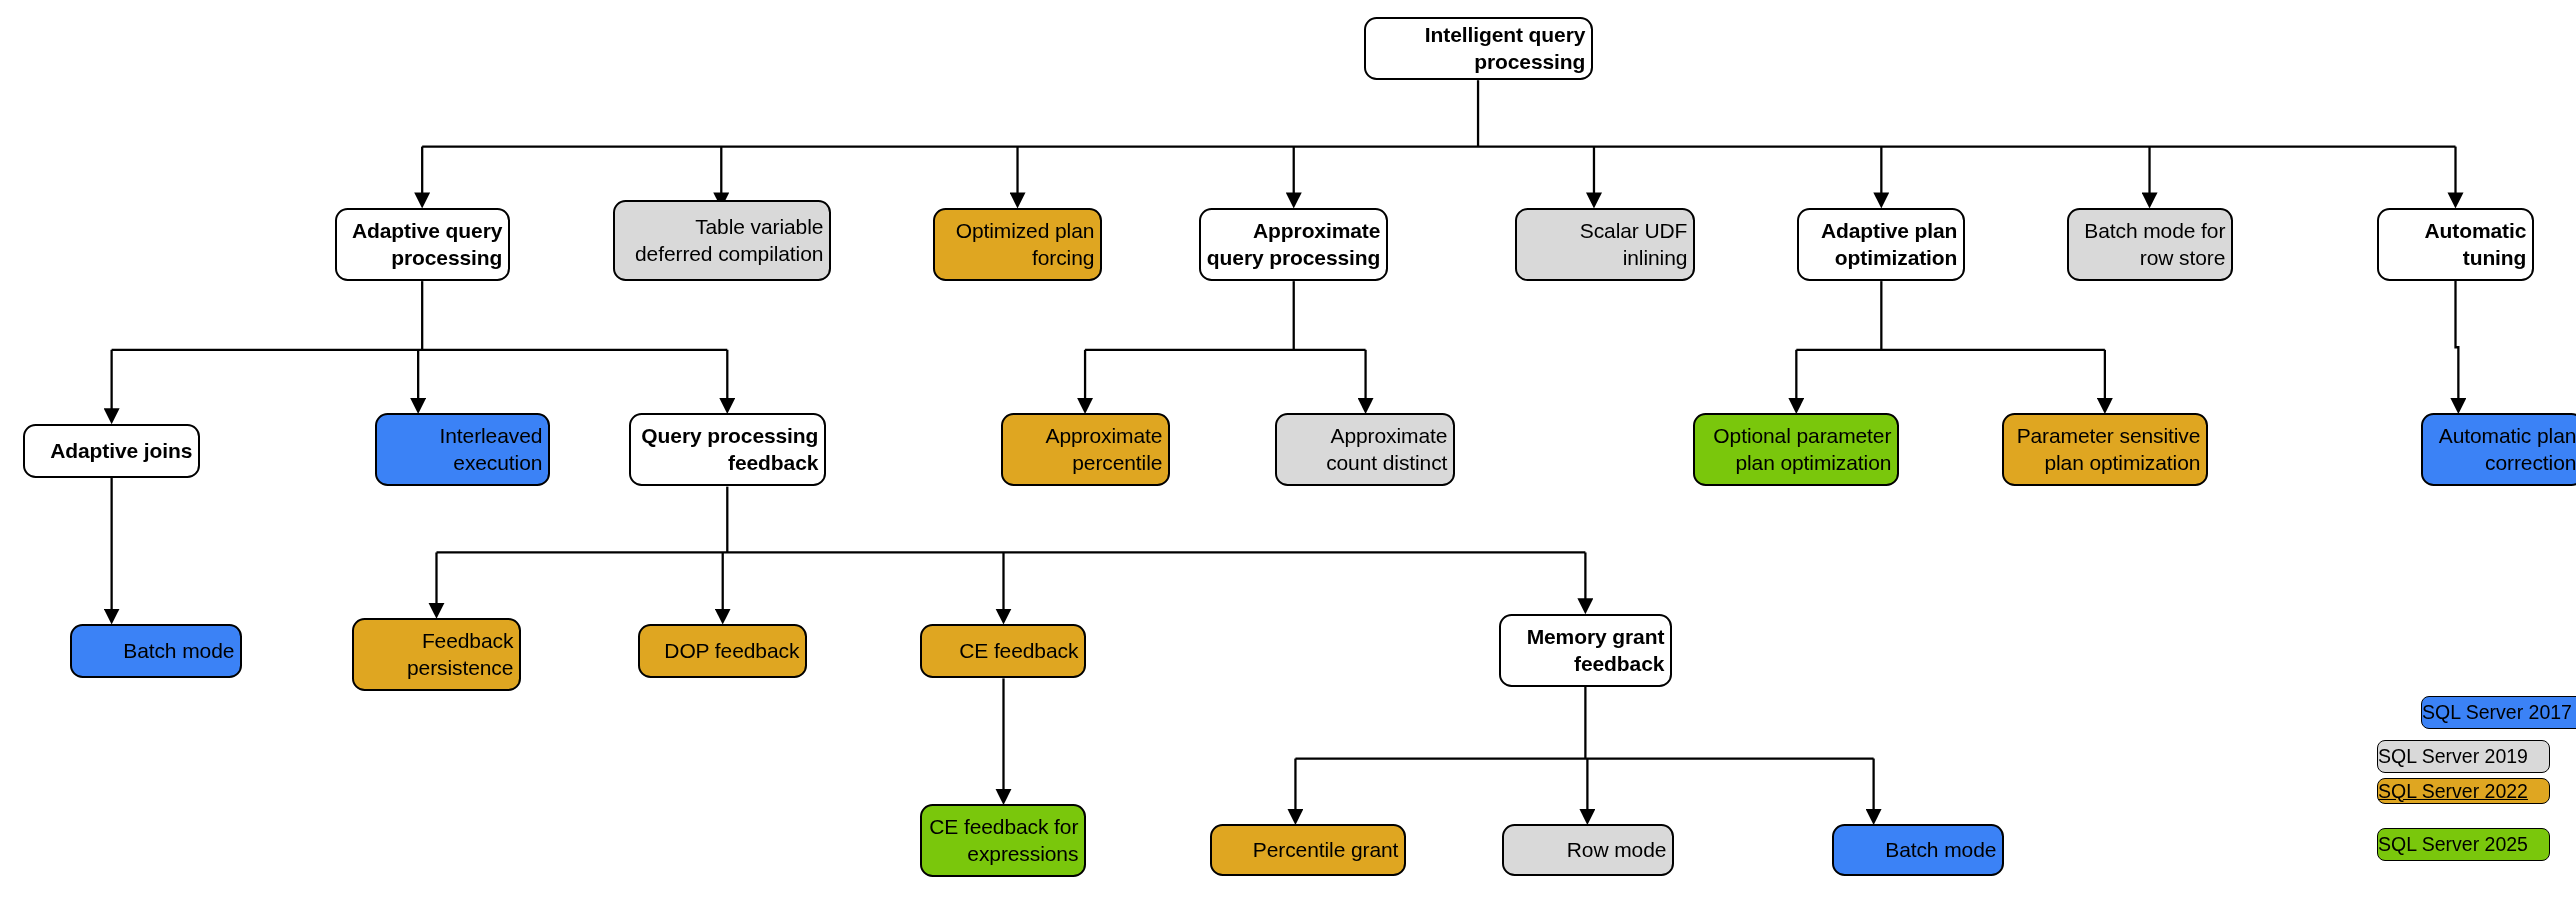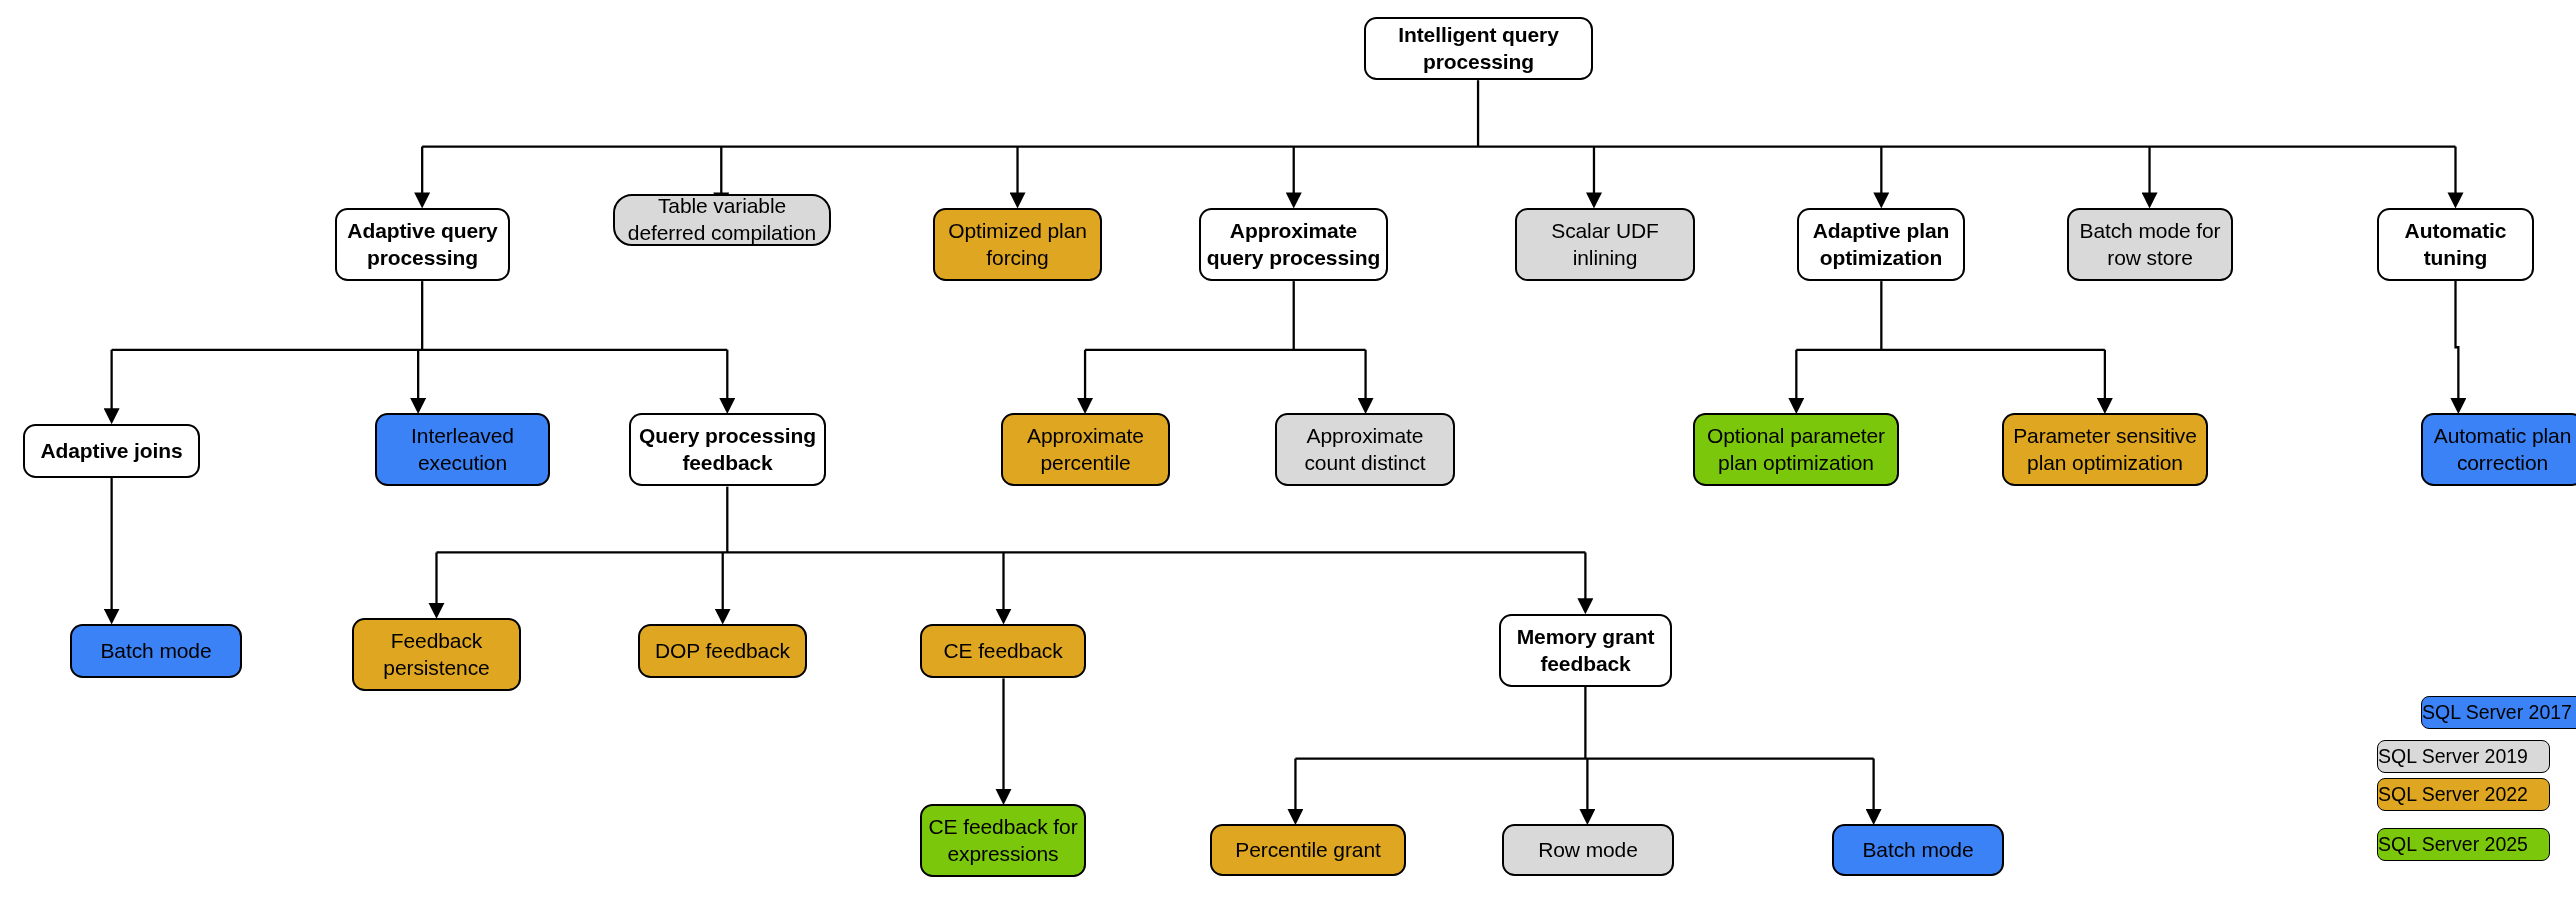--- a/index.html
+++ b/index.html
@@ -33,20 +33,21 @@
     text-align:center;
     line-height:1.28;
     padding:2.3px 5.7px;
     font-size:21px;
     letter-spacing:-0.1px;
   }
   .node .lbl{
     display:block;
     width:100%;
     white-space:pre-line;
+    text-align:right;
   }
   
   .fill-white{ background:#ffffff; font-weight:bold; }
   .fill-gray { background:#d9d9d9; font-weight:normal; }
   .fill-blue { background:#3b82f6; font-weight:normal;margin-left:44px; }
   .fill-orange{ background:#dfa621; font-weight:normal; }
   .fill-green{ background:#7ac70c; font-weight:normal; }
 
   .legend{
     position:absolute;
@@ -113,21 +114,21 @@
   </svg>
   <div id="node-layer">
       <div class="node fill-white" style="left: 1364px; top: 17px; width: 229px; height: 63px;">
         <span class="lbl">Intelligent query
 processing</span>
       </div>
       <div class="node fill-white" style="left: 335px; top: 208px; width: 175px; height: 73px;">
         <span class="lbl">Adaptive query
 processing</span>
       </div>
-      <div class="node fill-gray" style="left: 613px; top: 194px; width: 218px; height: 52px; border-radius: 19px;">
+      <div class="node fill-gray" style="left: 613px; top: 200px; width: 218px; height: 81px;">
         <span class="lbl">Table variable
 deferred compilation</span>
       </div>
       <div class="node fill-orange" style="left: 933px; top: 208px; width: 169px; height: 73px;">
         <span class="lbl">Optimized plan
 forcing</span>
       </div>
       <div class="node fill-white" style="left: 1199px; top: 208px; width: 189px; height: 73px;">
         <span class="lbl">Approximate
 query processing</span>
@@ -210,21 +211,21 @@
         <span class="lbl">Batch mode</span>
       </div>
     </div>
   <div id="legend-layer">
       <div class="legend fill-blue" style="left: 2377px; top: 696px; width: 173px; height: 33px;">
         <span>SQL Server 2017</span>
       </div>
       <div class="legend fill-gray" style="left: 2377px; top: 740px; width: 173px; height: 33px;">
         <span>SQL Server 2019</span>
       </div>
-      <div class="legend fill-orange" style="left: 2377px; top: 778px; width: 173px; height: 33px;">
+      <div class="legend fill-orange" style="left: 2377px; top: 778px; width: 173px; height: 26px; text-decoration: underline;">
         <span>SQL Server 2022</span>
       </div>
       <div class="legend fill-green" style="left: 2377px; top: 828px; width: 173px; height: 33px;">
         <span>SQL Server 2025</span>
       </div>
     </div>
 </div>
 
 
 </body></html>

